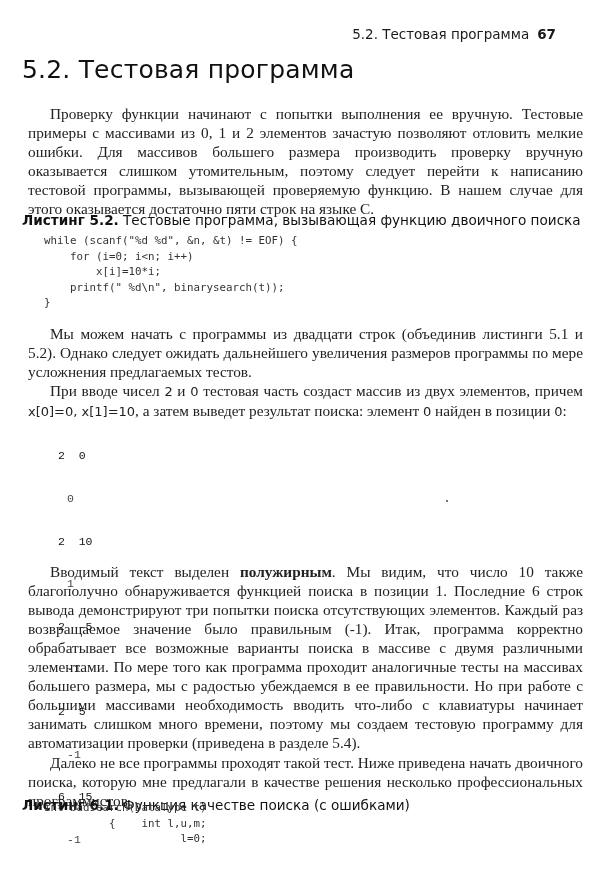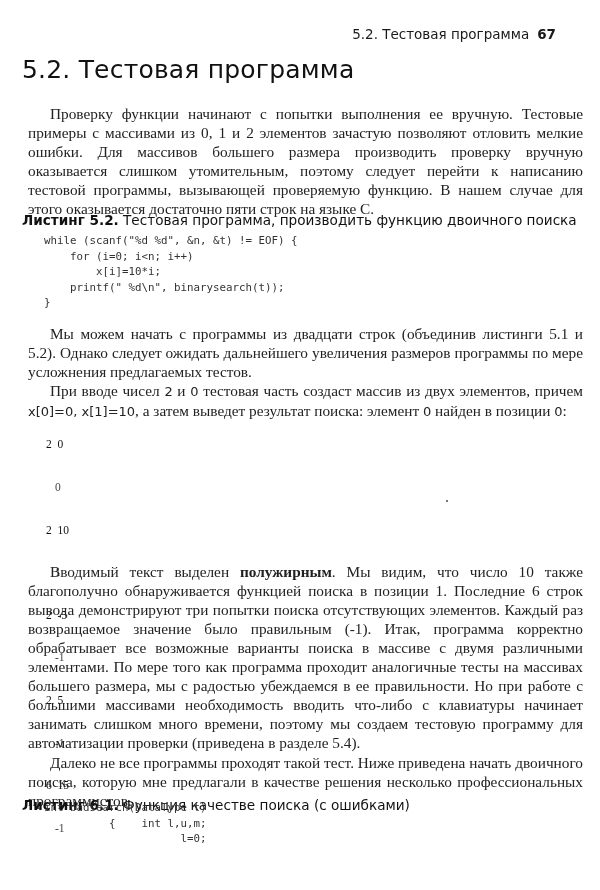--- a/index.html
+++ b/index.html
@@ -5,38 +5,38 @@
   html, body { margin:0; padding:0; background:#ffffff; }
   body { width:600px; height:890px; position:relative; overflow:hidden; color:#1a1a1a; }
   .running-head { position:absolute; top:26px; right:44px; font-family:"DejaVu Sans", sans-serif; font-size:13.5px; color:#1a1a1a; }
   .running-head .pg { font-weight:bold; margin-left:8px; }
   .h2 { position:absolute; left:22px; top:55px; font-family:"DejaVu Sans", sans-serif; font-size:25px; font-weight:normal; letter-spacing:0.2px; color:#111; margin:0; }
   .body { position:absolute; left:20px; width:555px; font-family:"Liberation Serif", serif; font-size:15.3px; line-height:19px; text-align:justify; color:#222; margin:8px; }
   .indent { text-indent:22px; }
   .listing-cap { position:absolute; left:22px; font-family:"DejaVu Sans", sans-serif; font-size:13.6px; color:#111; }
   .listing-cap b { font-weight:bold; }
   pre.code { position:absolute; left:44px; margin:0; font-family:"DejaVu Sans Mono", monospace; font-size:10.8px; line-height:15.5px; color:#333; white-space:pre; }
-  .io { position:absolute; left:46px; margin:0; font-family:Liberation Serif, serif; font-size:11.5px; line-height:14.2px; color:#222; white-space:pre; }
+  .io { position:absolute; left:46px; margin:12px; font-family:Liberation Mono, monospace; font-size:11.5px; line-height:14.2px; color:#222; white-space:pre; }
   .io .in { font-weight:normal; color:#111; }
   .io .out { color:#444; padding-left:9px; }
   .speck { position:absolute; left:446px; top:500px; width:2px; height:2px; background:#777; }
 </style>
 </head>
 <body>
 
 <div class="running-head">
   <span>5.2. Тестовая программа</span><span class="pg">67</span>
 </div>
 
 <h2 class="h2">5.2. Тестовая программа</h2>
 
 <p class="body indent" style="top:96px;">Проверку функции начинают с попытки выполнения ее вручную. Тестовые примеры с массивами из 0, 1 и 2 элементов зачастую позволяют отловить мелкие ошибки. Для массивов большего размера производить проверку вручную оказывается слишком утомительным, поэтому следует перейти к написанию тестовой программы, вызывающей проверяемую функцию. В нашем случае для этого оказывается достаточно пяти строк на языке С.</p>
 
 <div class="listing-cap" style="top:212px;">
-  <b>Листинг 5.2.</b><span> Тестовая программа, производить функцию двоичного поиска</span>
+  <b>Листинг 5.2.</b><span> Тестовые программа, вызывающая функцию двоичного поиска</span>
 </div>
 <pre class="code" style="top:233px;">while (scanf("%d %d", &amp;n, &amp;t) != EOF) {
     for (i=0; i&lt;n; i++)
         x[i]=10*i;
     printf(" %d\n", binarysearch(t));
 }</pre>
 
 <p class="body indent" style="top:316px;">Мы можем начать с программы из двадцати строк (объединив листинги 5.1 и 5.2). Однако следует ожидать дальнейшего увеличения размеров программы по мере усложнения предлагаемых тестов.</p>
 
 <p class="body indent" style="top:373px;">

